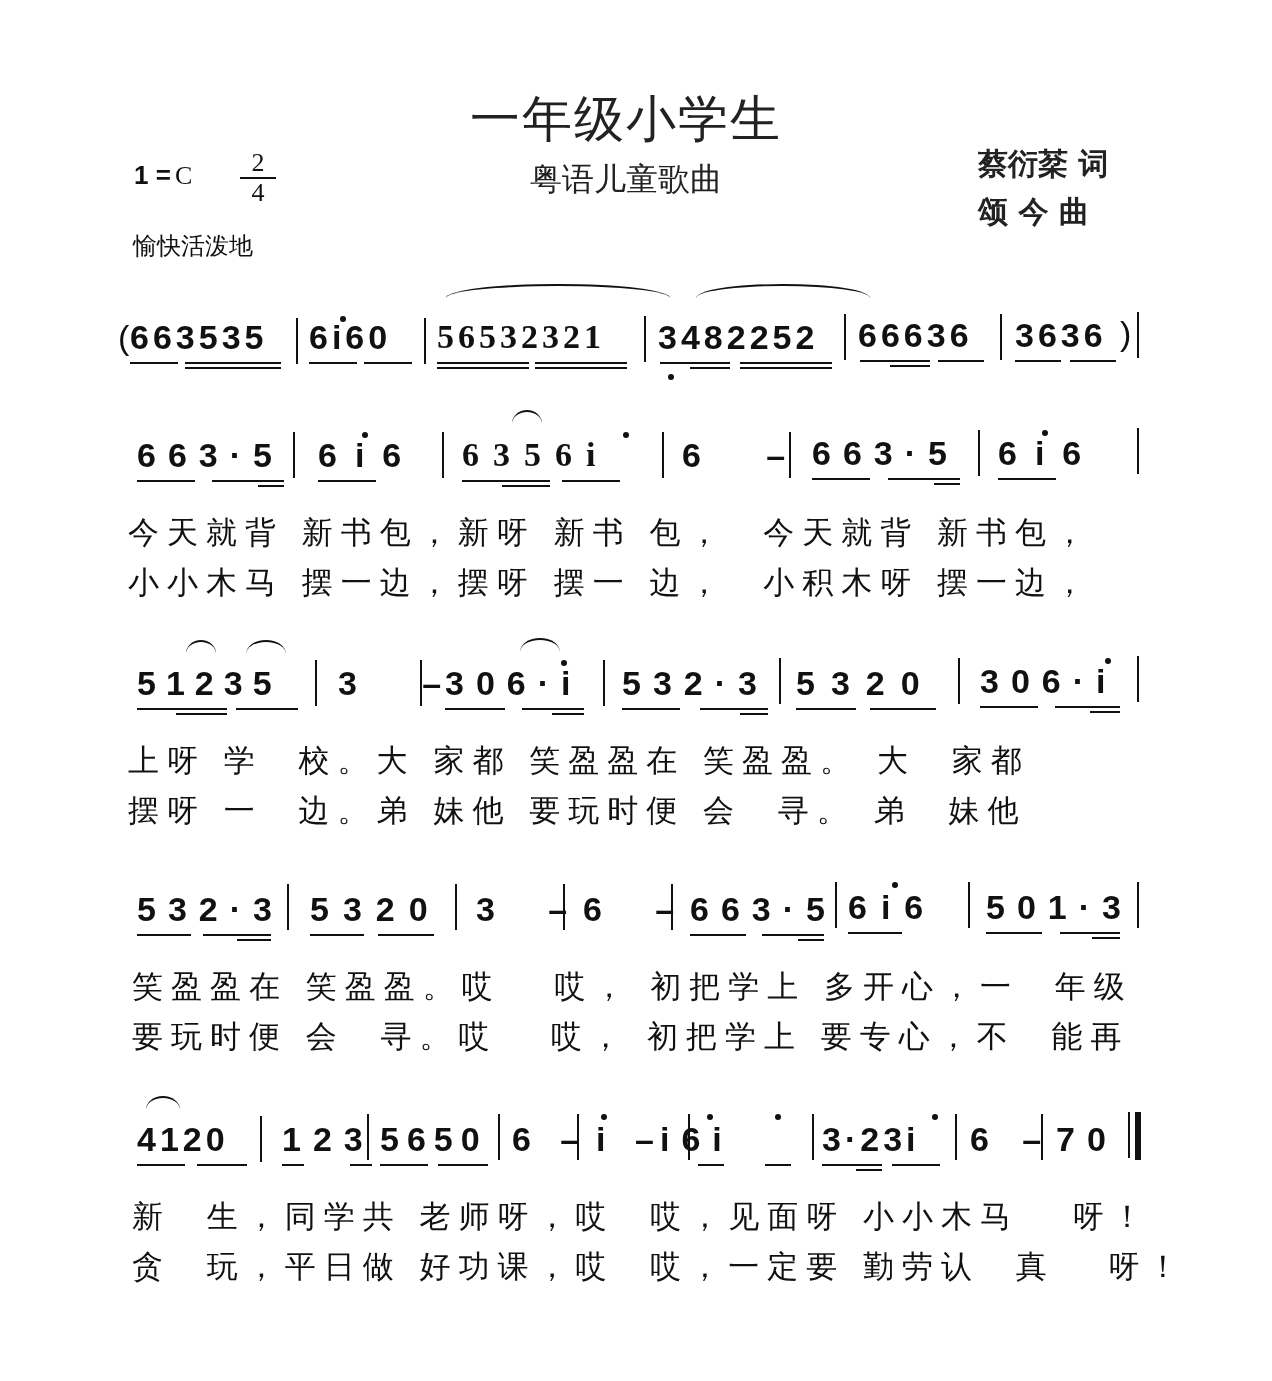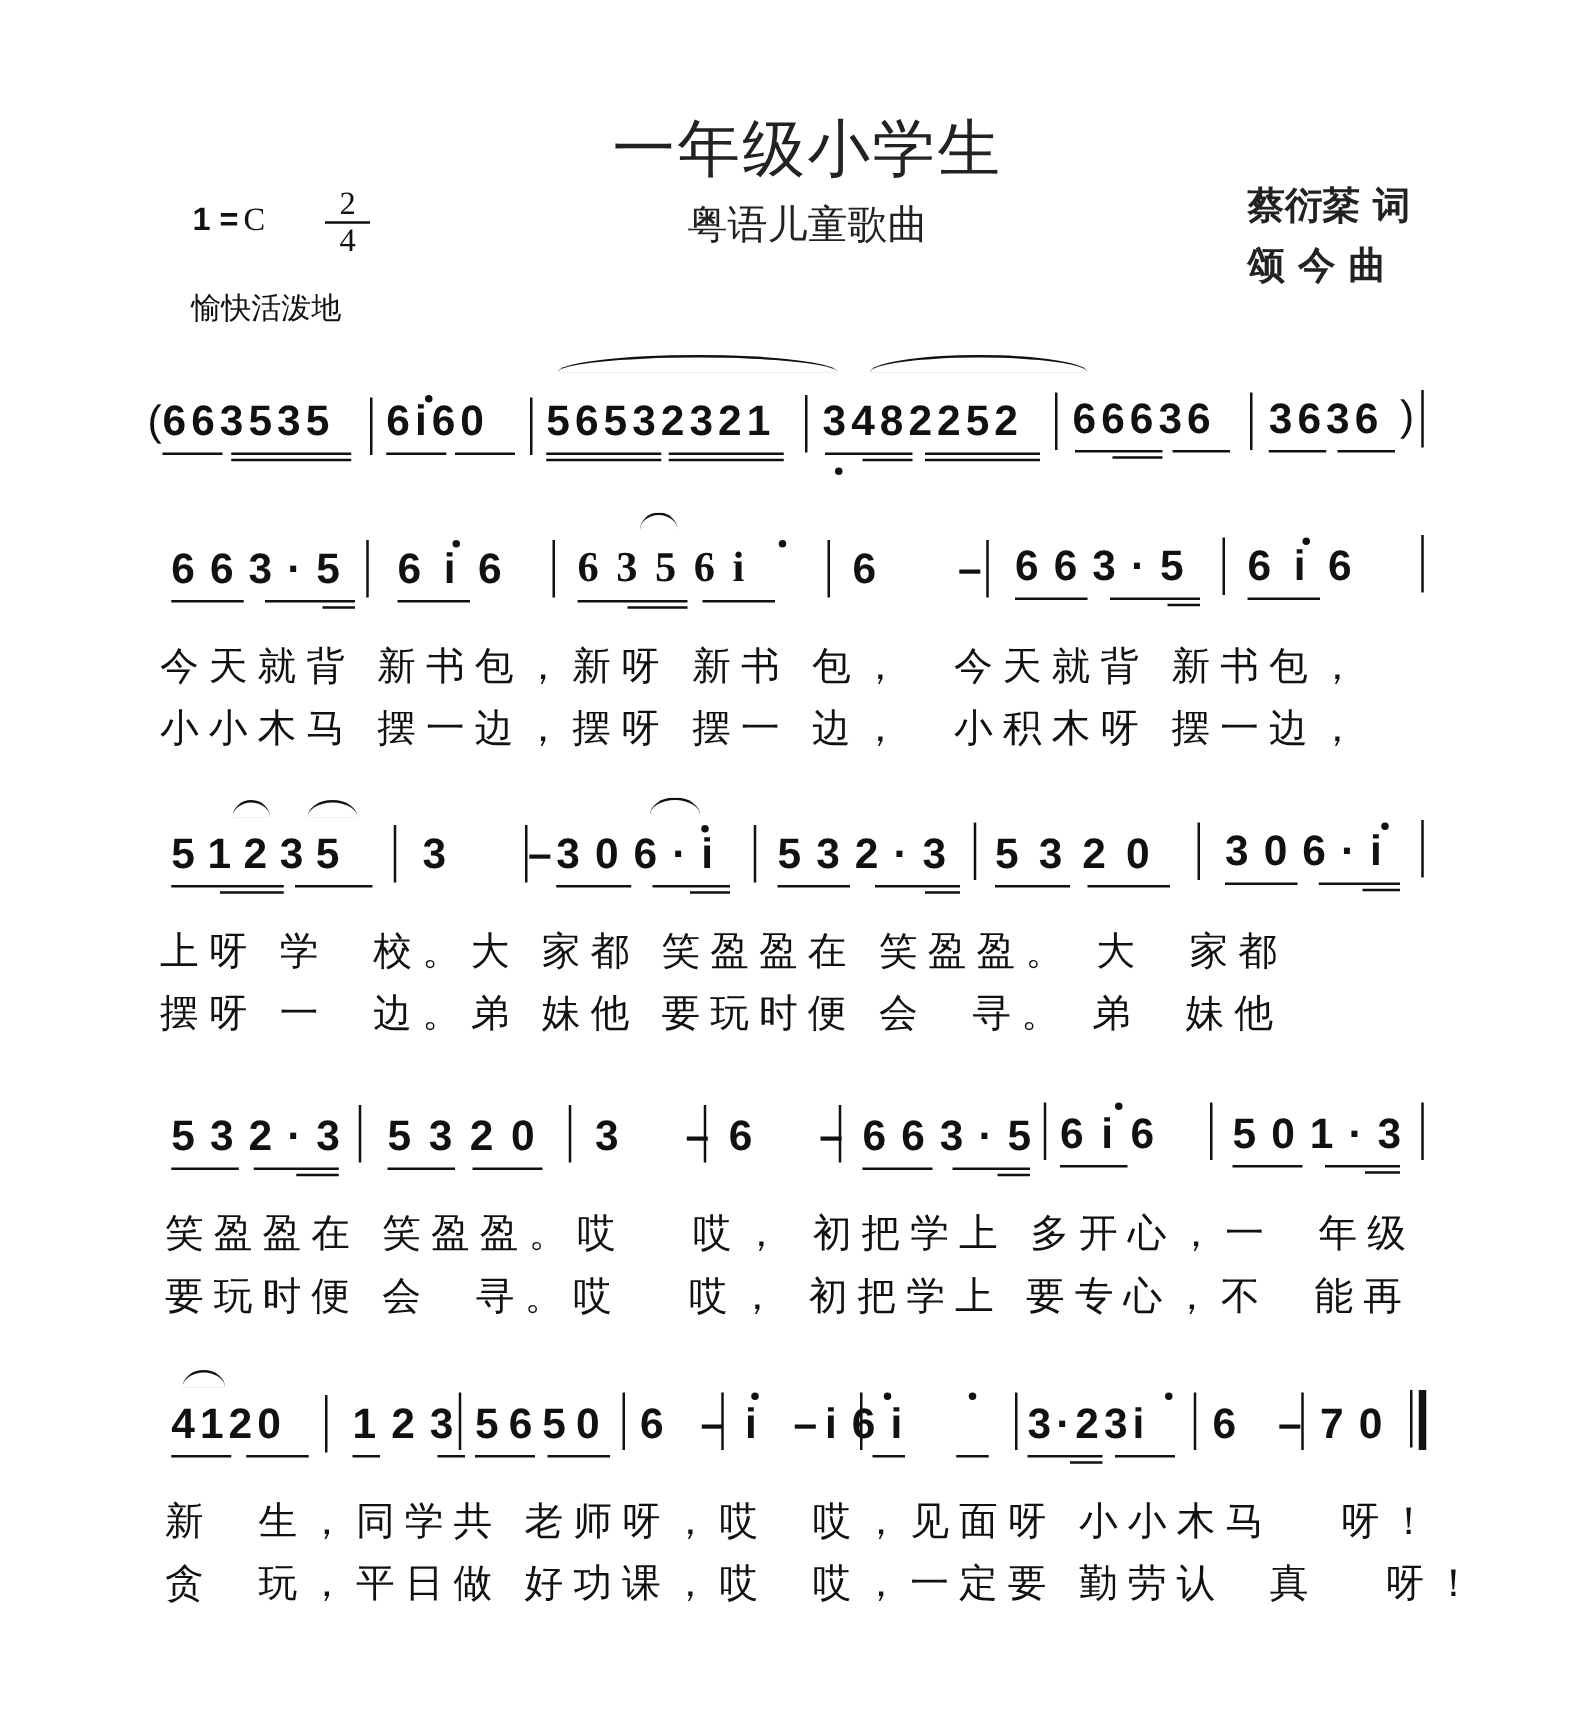--- a/index.html
+++ b/index.html
@@ -1,17 +1,17 @@
 <!DOCTYPE html>
 <html><head>
 <meta charset="utf-8">
 <style>
   html, body { margin:0; padding:0; background:#ffffff; }
   body { width:1272px; height:1381px; position:relative; overflow:hidden; font-family:"DejaVu Sans", sans-serif; color:#111; }
-  .abs { position:absolute;margin-left:20px; }
+  .abs { position:absolute; }
   .title { left:0; width:1252px; top:86px; text-align:center; font-size:50px; font-family:"DejaVu Sans", sans-serif; font-weight:300; letter-spacing:2px; color:#222; }
   .subtitle { left:0; width:1252px; top:158px; text-align:center; font-size:32px; color:#222; }
   .key { left:134px; top:160px; font-size:26px; font-weight:bold; font-family:"Liberation Sans", sans-serif; }
   .key .c { font-weight:normal; font-family:"Liberation Serif", serif; margin-left:4px; }
   .timesig { left:240px; top:150px; width:36px; text-align:center; font-family:"Liberation Serif", serif; font-size:26px; line-height:26px; }
   .timesig .bar { border-top:2px solid #111; margin:1px 0; }
   .tempo { left:133px; top:230px; font-size:24px; }
   .credit { font-size:30px; font-family:"DejaVu Serif", serif; font-weight:bold; color:#222; }
   .credit1 { left:978px; top:144px; }
   .credit2 { left:978px; top:192px; }
@@ -47,21 +47,21 @@
   <span class="grp" style="left:130px; top:8px;">663535</span>
   <div class="ul" style="left:130px; top:52px; width:48px;"></div>
   <div class="ul" style="left:185px; top:52px; width:96px;"></div>
   <div class="ul" style="left:185px; top:57px; width:96px;"></div>
   <div class="barline" style="left:296px; top:8px;"></div>
   <span class="grp" style="left:309px; top:8px;">6i60</span>
   <div class="dot" style="left:340px; top:6px;"></div>
   <div class="ul" style="left:309px; top:52px; width:48px;"></div>
   <div class="ul" style="left:364px; top:52px; width:48px;"></div>
   <div class="barline" style="left:424px; top:8px;"></div>
-  <span class="grp" style="left:437px; top:8px;">56532321</span>
+  <span class="grp" style="left:437px; top:8px;font-family:Liberation Serif, serif;">56532321</span>
   <div class="ul" style="left:437px; top:52px; width:92px;"></div>
   <div class="ul" style="left:437px; top:57px; width:92px;"></div>
   <div class="ul" style="left:535px; top:52px; width:92px;"></div>
   <div class="ul" style="left:535px; top:57px; width:92px;"></div>
   <div class="barline" style="left:644px; top:6px;"></div>
   <span class="grp" style="left:658px; top:8px;">3482252</span>
   <div class="ul" style="left:660px; top:52px; width:70px;"></div>
   <div class="ul" style="left:690px; top:57px; width:40px;"></div>
   <div class="ul" style="left:740px; top:52px; width:92px;"></div>
   <div class="ul" style="left:740px; top:57px; width:92px;"></div>

